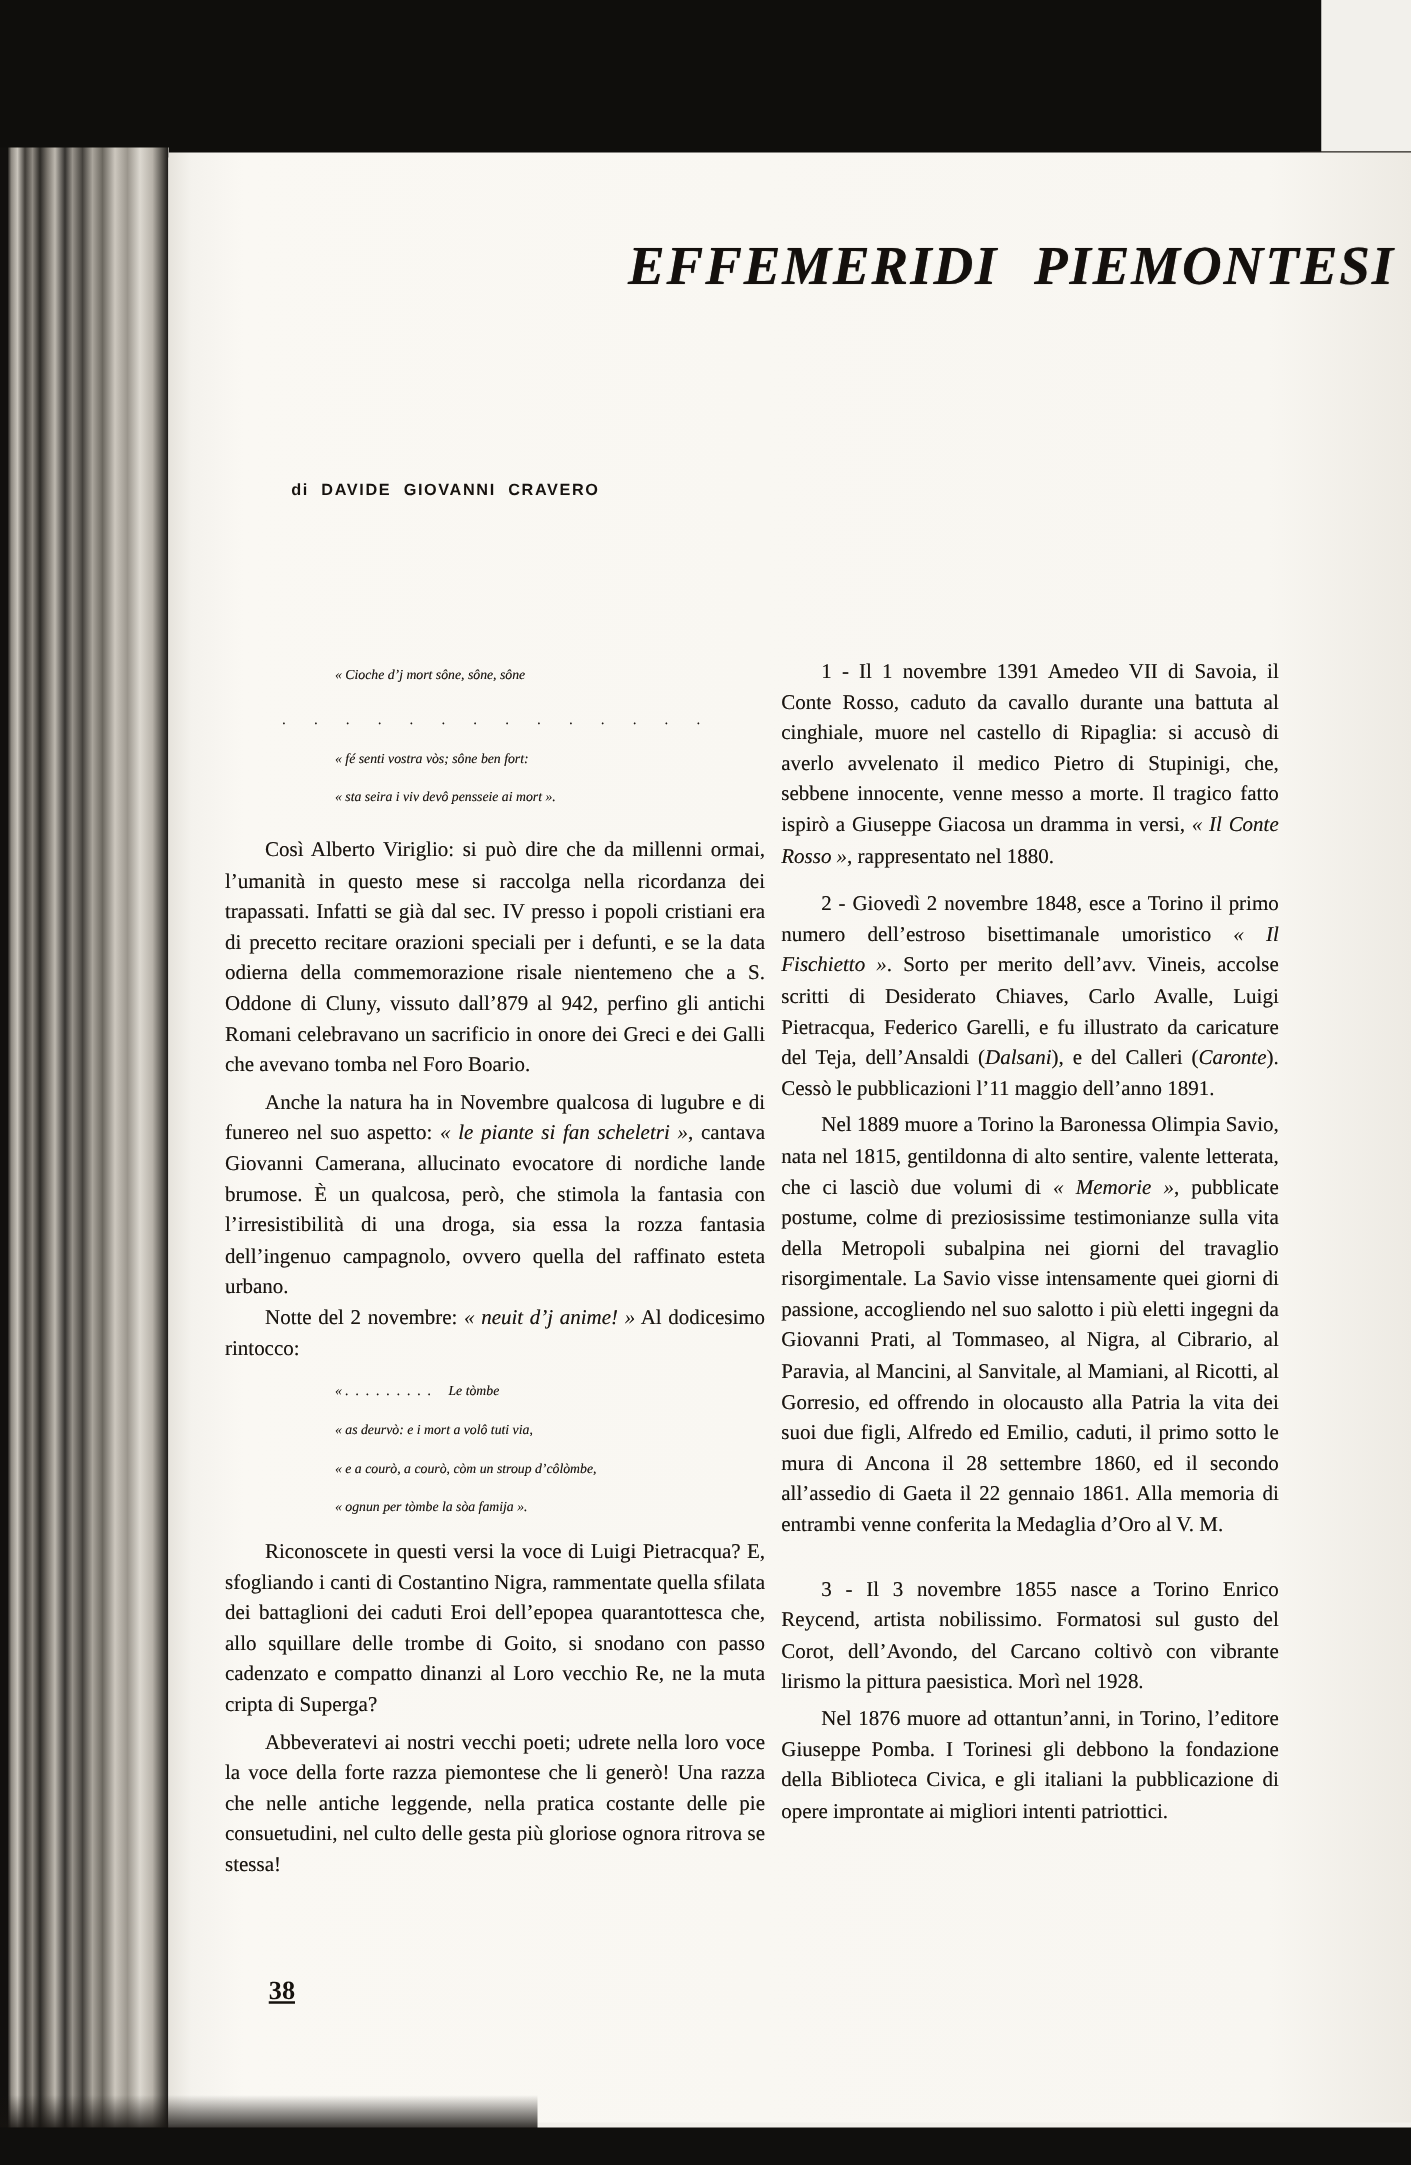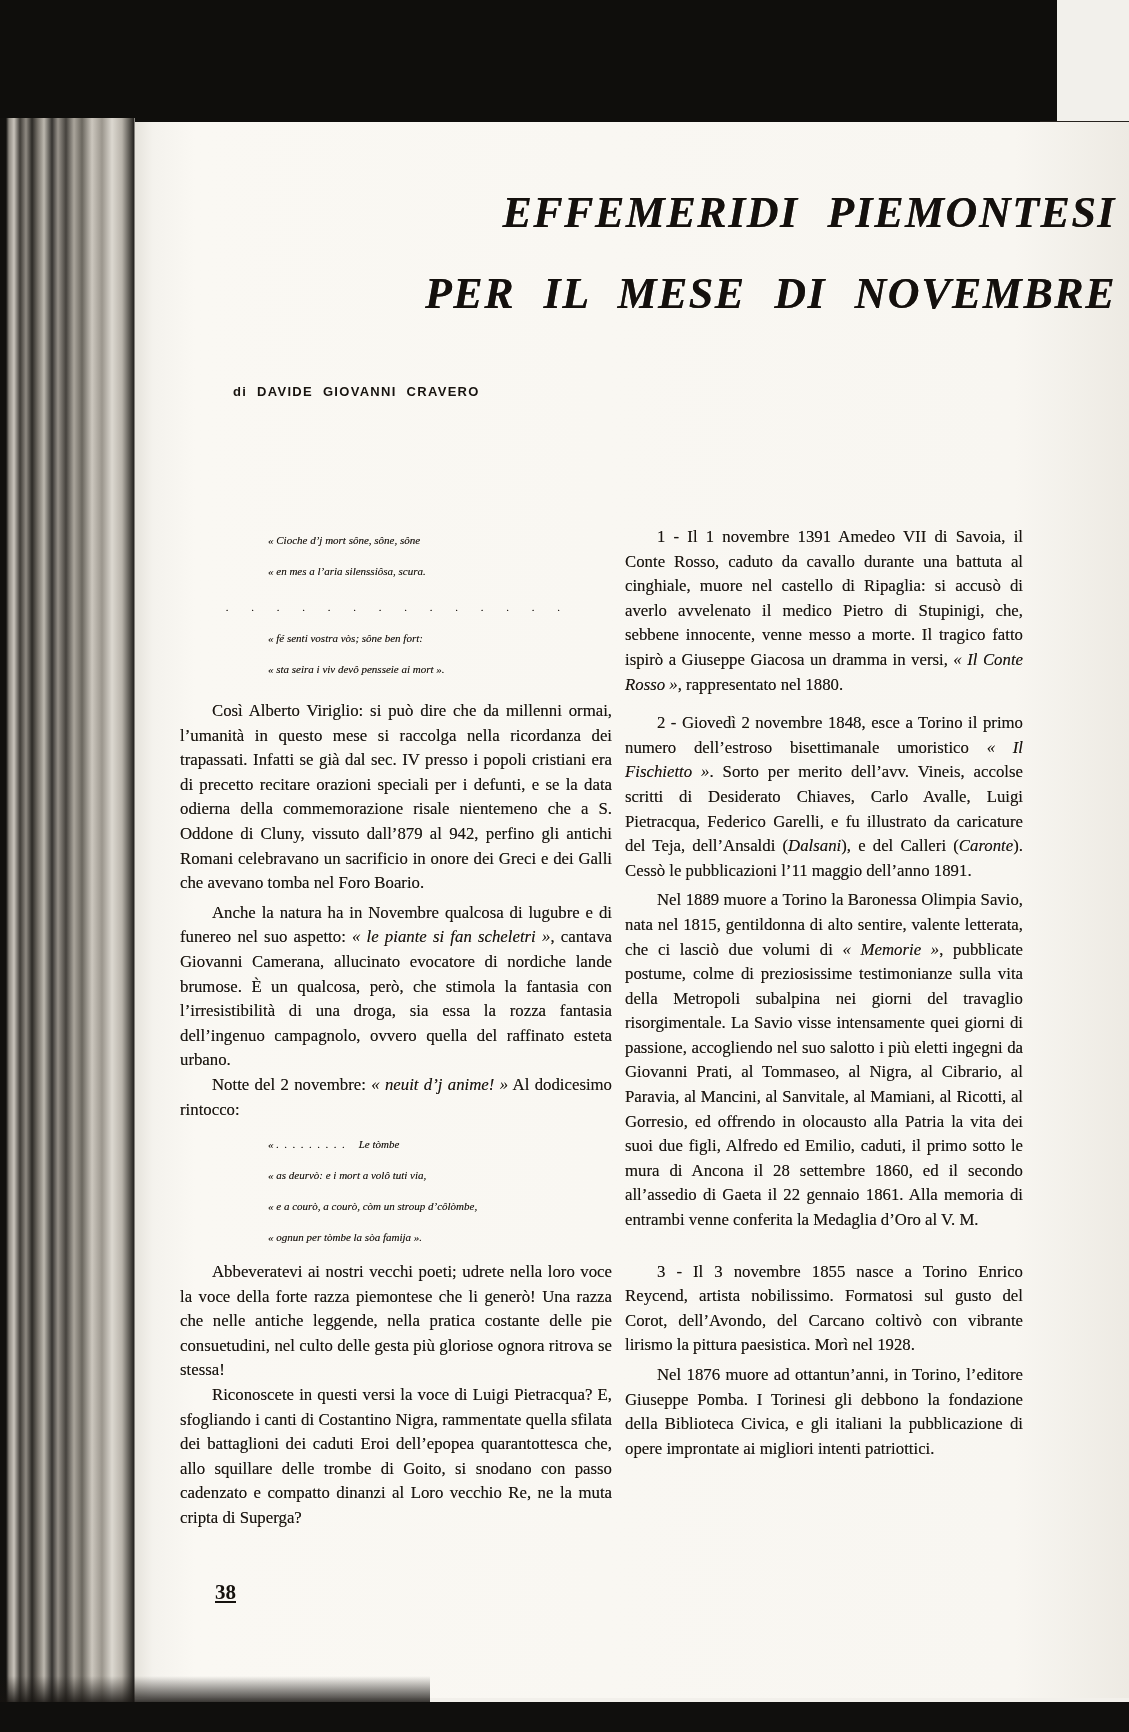--- a/index.html
+++ b/index.html
@@ -94,49 +94,47 @@
 <div class="scan">
 
   <div class="top-black-bar"></div>
   <div class="top-rule"></div>
   <div class="left-page-edges"></div>
 
   <div class="page-content">
 
     <div class="title">
       <div>EFFEMERIDI PIEMONTESI</div>
-      <div>PER IL MESE DI NOVEMBRE</div>
     </div>
 
     <div class="byline">di DAVIDE GIOVANNI CRAVERO</div>
 
     <div class="columns">
 
       <div class="col-left prose">
         <div class="verse">
           <div>« Cioche d’j mort sône, sône, sône</div>
-          <div>« en mes a l’aria silenssiôsa, scura.</div>
           <div class="dots-line">. . . . . . . . . . . . . .</div>
           <div>« fé senti vostra vòs; sône ben fort:</div>
           <div>« sta seira i viv devô pensseie ai mort ».</div>
         </div>
 
         <p class="para mt-md">Così Alberto Viriglio: si può dire che da millenni ormai, l’umanità in questo mese si raccolga nella ricordanza dei trapassati. Infatti se già dal sec. IV presso i popoli cristiani era di precetto recitare orazioni speciali per i defunti, e se la data odierna della commemorazione risale nientemeno che a S. Oddone di Cluny, vissuto dall’879 al 942, perfino gli antichi Romani celebravano un sacrificio in onore dei Greci e dei Galli che avevano tomba nel Foro Boario.</p>
         <p class="para mt-sm">Anche la natura ha in Novembre qualcosa di lugubre e di funereo nel suo aspetto: <i>« le piante si fan scheletri »</i>, cantava Giovanni Camerana, allucinato evocatore di nordiche lande brumose. È un qualcosa, però, che stimola la fantasia con l’irresistibilità di una droga, sia essa la rozza fantasia dell’ingenuo campagnolo, ovvero quella del raffinato esteta urbano.</p>
         <p class="para">Notte del 2 novembre: <i>« neuit d’j anime! »</i> Al dodicesimo rintocco:</p>
 
         <div class="verse verse-block-2">
           <div>« . . . . . . . . .  Le tòmbe</div>
           <div>« as deurvò: e i mort a volô tuti via,</div>
           <div>« e a courò, a courò, còm un stroup d’côlòmbe,</div>
           <div>« ognun per tòmbe la sòa famija ».</div>
         </div>
 
+        <p class="para">Riconoscete in questi versi la voce di Luigi Pietracqua? E, sfogliando i canti di Costantino Nigra, rammentate quella sfilata dei battaglioni dei caduti Eroi dell’epopea quarantottesca che, allo squillare delle trombe di Goito, si snodano con passo cadenzato e compatto dinanzi al Loro vecchio Re, ne la muta cripta di Superga?</p>
         <p class="para mt-sm">Abbeveratevi ai nostri vecchi poeti; udrete nella loro voce la voce della forte razza piemontese che li generò! Una razza che nelle antiche leggende, nella pratica costante delle pie consuetudini, nel culto delle gesta più gloriose ognora ritrova se stessa!</p>
-        <p class="para">Riconoscete in questi versi la voce di Luigi Pietracqua? E, sfogliando i canti di Costantino Nigra, rammentate quella sfilata dei battaglioni dei caduti Eroi dell’epopea quarantottesca che, allo squillare delle trombe di Goito, si snodano con passo cadenzato e compatto dinanzi al Loro vecchio Re, ne la muta cripta di Superga?</p>
       </div>
 
       <div class="col-right prose">
         <p class="para">1 - Il 1 novembre 1391 Amedeo VII di Savoia, il Conte Rosso, caduto da cavallo durante una battuta al cinghiale, muore nel castello di Ripaglia: si accusò di averlo avvelenato il medico Pietro di Stupinigi, che, sebbene innocente, venne messo a morte. Il tragico fatto ispirò a Giuseppe Giacosa un dramma in versi, <i>« Il Conte Rosso »</i>, rappresentato nel 1880.</p>
         <p class="para mt-md">2 - Giovedì 2 novembre 1848, esce a Torino il primo numero dell’estroso bisettimanale umoristico <i>« Il Fischietto »</i>. Sorto per merito dell’avv. Vineis, accolse scritti di Desiderato Chiaves, Carlo Avalle, Luigi Pietracqua, Federico Garelli, e fu illustrato da caricature del Teja, dell’Ansaldi (<i>Dalsani</i>), e del Calleri (<i>Caronte</i>). Cessò le pubblicazioni l’11 maggio dell’anno 1891.</p>
         <p class="para mt-sm">Nel 1889 muore a Torino la Baronessa Olimpia Savio, nata nel 1815, gentildonna di alto sentire, valente letterata, che ci lasciò due volumi di <i>« Memorie »</i>, pubblicate postume, colme di preziosissime testimonianze sulla vita della Metropoli subalpina nei giorni del travaglio risorgimentale. La Savio visse intensamente quei giorni di passione, accogliendo nel suo salotto i più eletti ingegni da Giovanni Prati, al Tommaseo, al Nigra, al Cibrario, al Paravia, al Mancini, al Sanvitale, al Mamiani, al Ricotti, al Gorresio, ed offrendo in olocausto alla Patria la vita dei suoi due figli, Alfredo ed Emilio, caduti, il primo sotto le mura di Ancona il 28 settembre 1860, ed il secondo all’assedio di Gaeta il 22 gennaio 1861. Alla memoria di entrambi venne conferita la Medaglia d’Oro al V. M.</p>
         <p class="para mt-lg">3 - Il 3 novembre 1855 nasce a Torino Enrico Reycend, artista nobilissimo. Formatosi sul gusto del Corot, dell’Avondo, del Carcano coltivò con vibrante lirismo la pittura paesistica. Morì nel 1928.</p>
         <p class="para mt-sm">Nel 1876 muore ad ottantun’anni, in Torino, l’editore Giuseppe Pomba. I Torinesi gli debbono la fondazione della Biblioteca Civica, e gli italiani la pubblicazione di opere improntate ai migliori intenti patriottici.</p>
       </div>
 

